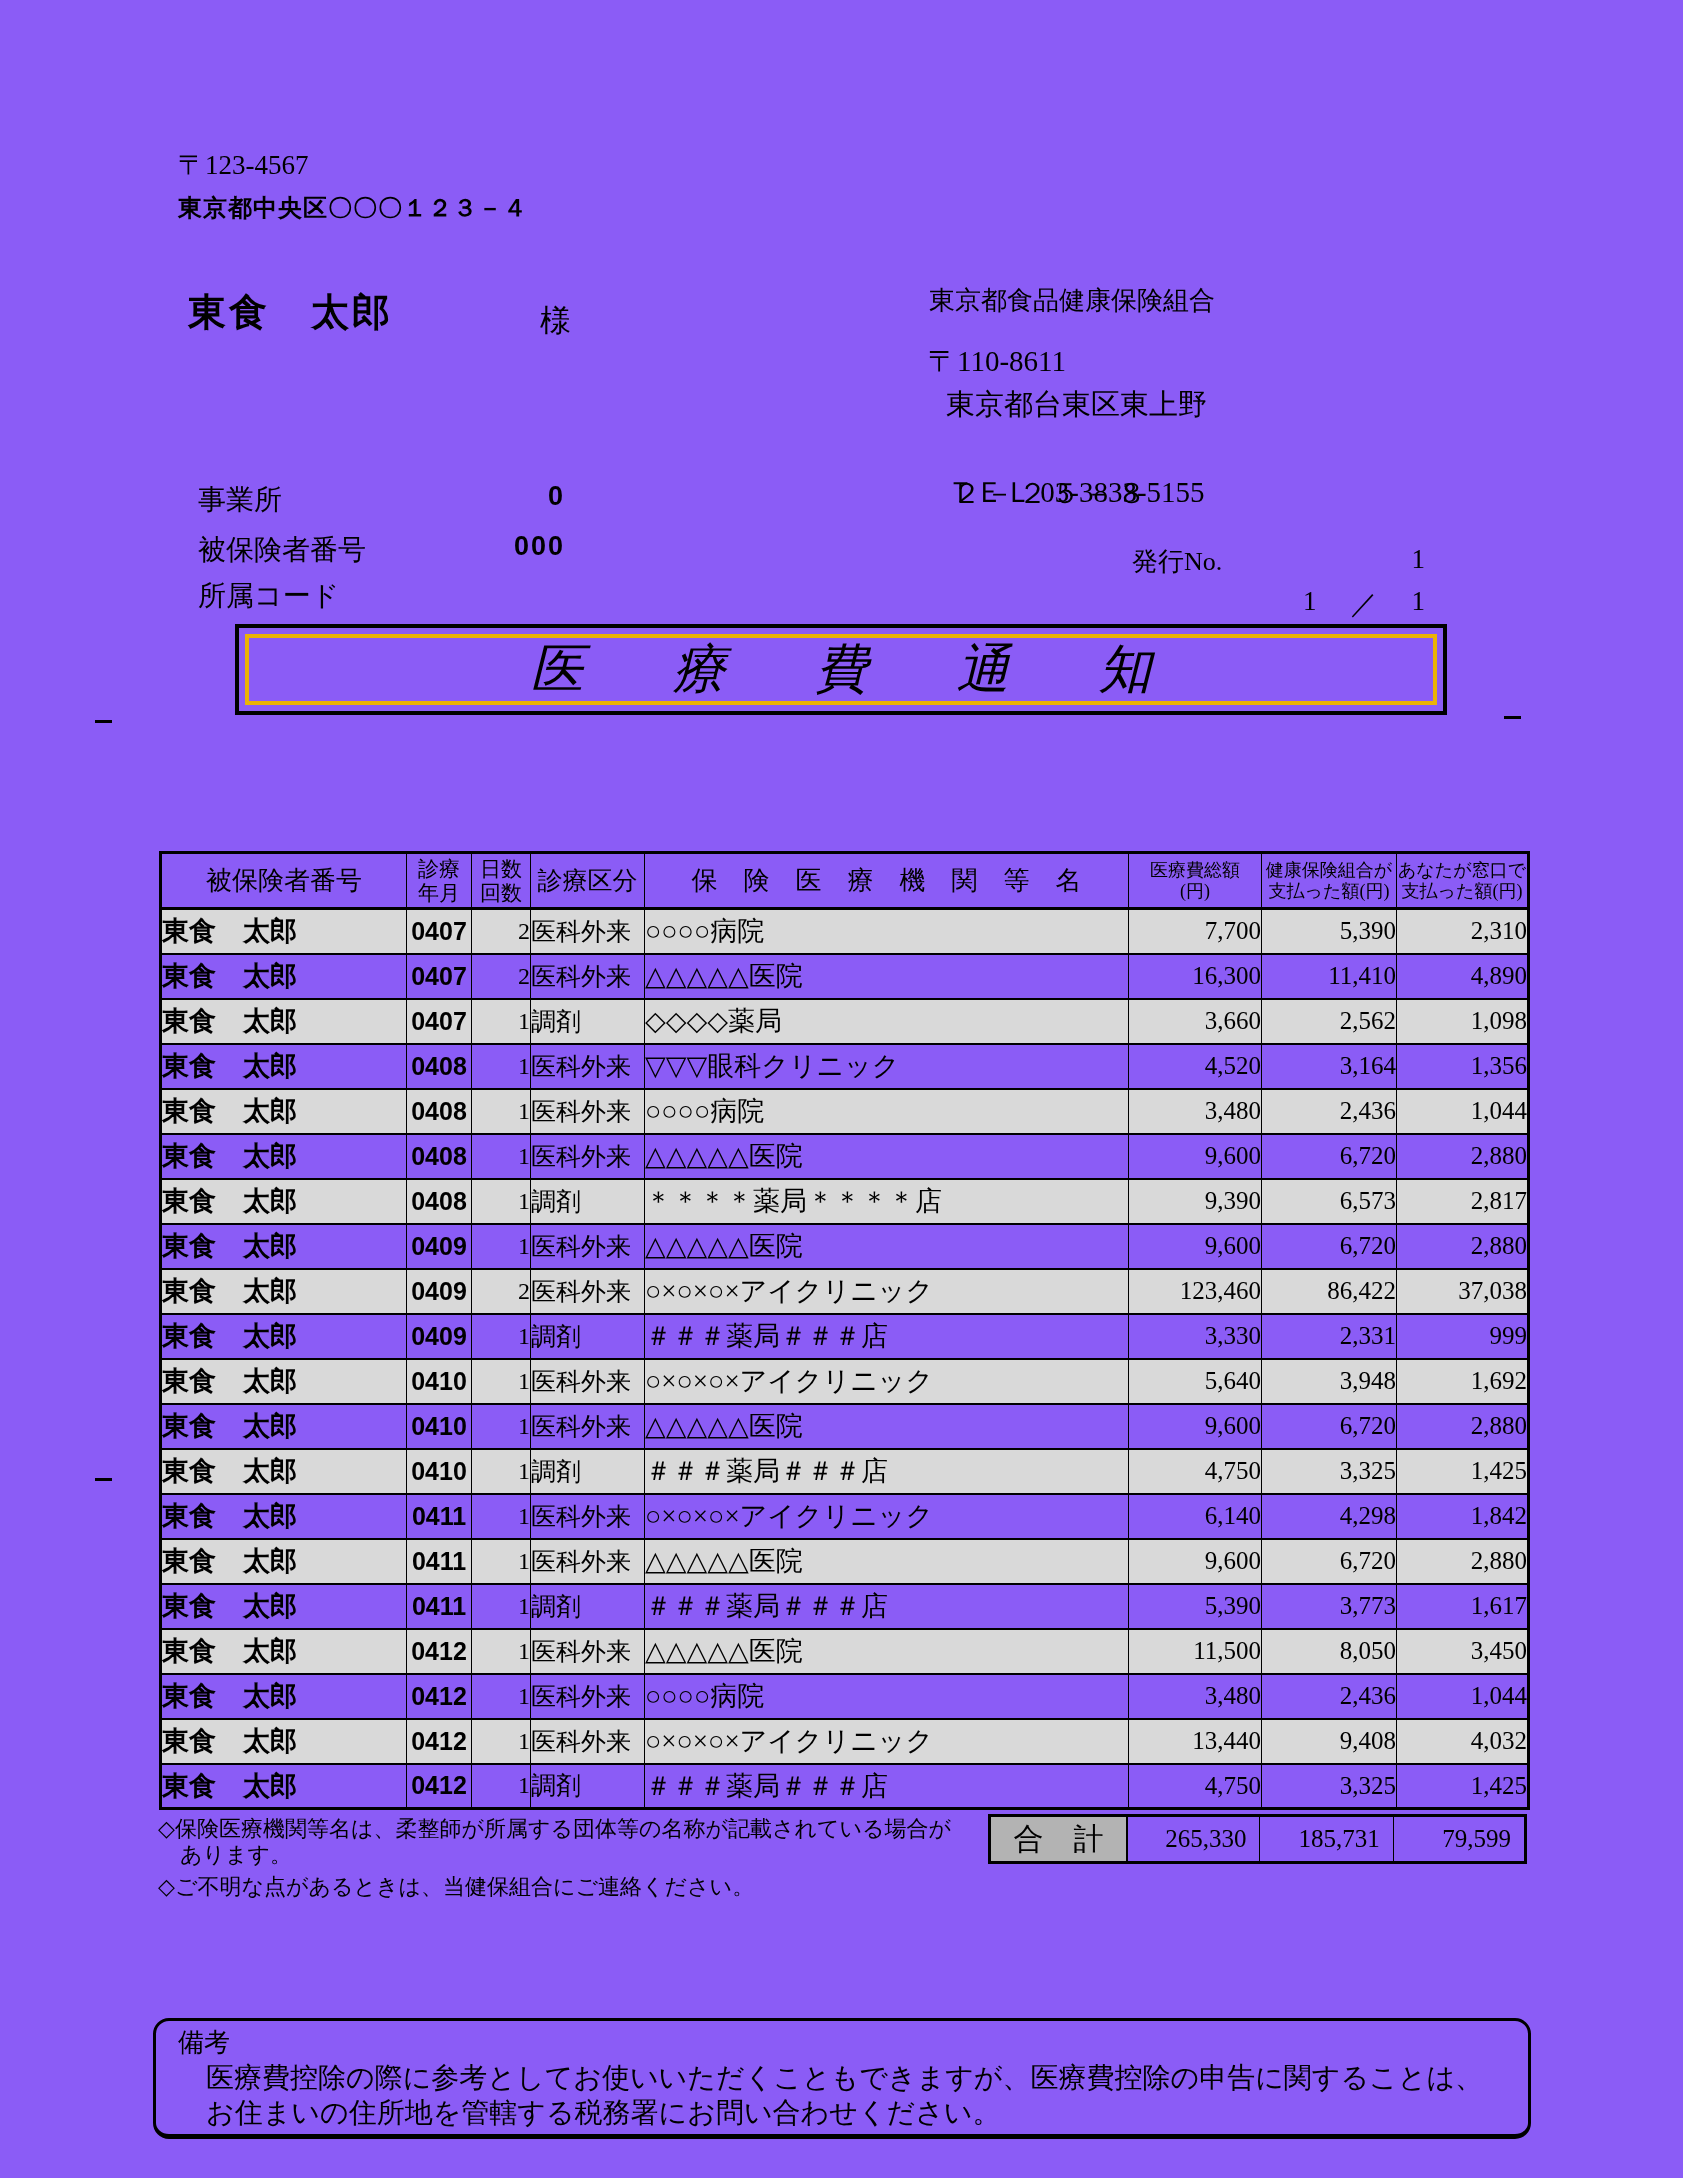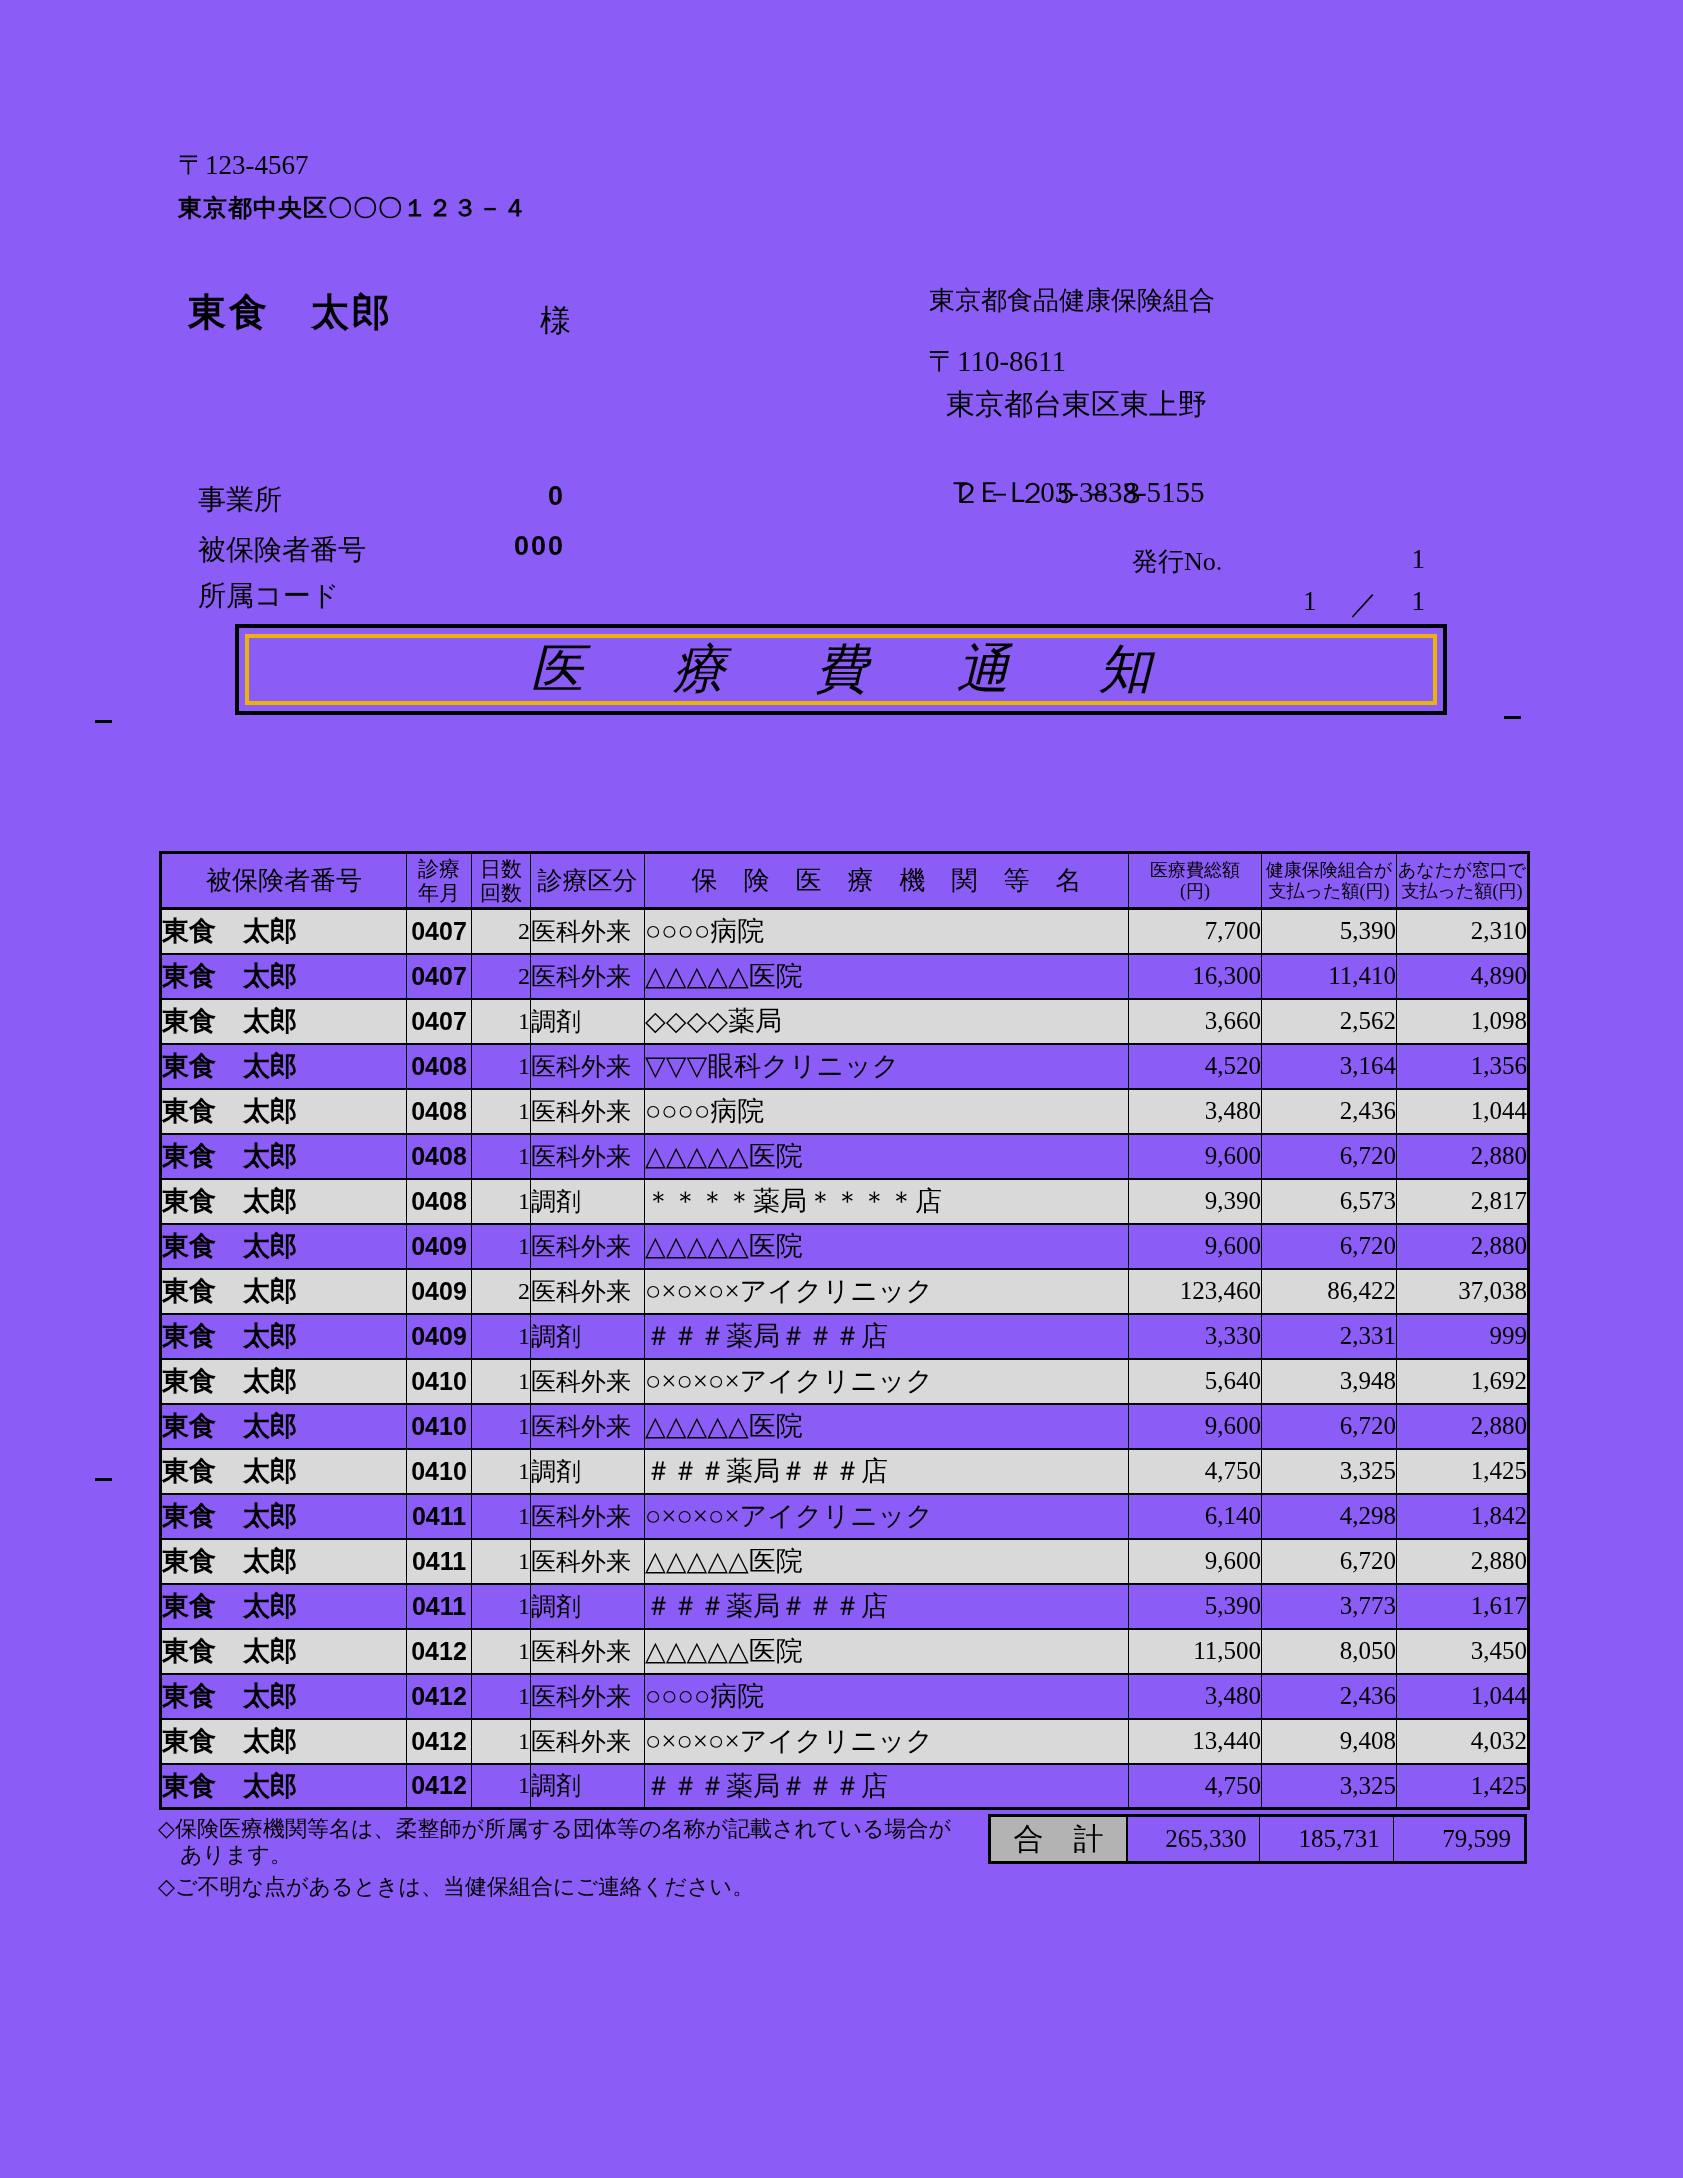--- a/index.html
+++ b/index.html
@@ -381,15 +381,20 @@
     <div class="total-cell tc2">185,731</div>
     <div class="total-cell tc3">79,599</div>
   </div>
 
   <div class="abs footnotes">
     <div>◇保険医療機関等名は、柔整師が所属する団体等の名称が記載されている場合が</div>
     <div class="footnote-cont">　あります。</div>
     <div class="footnote-2">◇ご不明な点があるときは、当健保組合にご連絡ください。</div>
   </div>
 
+  <div class="abs remarks-box">
+    <div class="remarks-label">備考</div>
+    <div class="remarks-line1">医療費控除の際に参考としてお使いいただくこともできますが、医療費控除の申告に関することは、</div>
+    <div class="remarks-line2">お住まいの住所地を管轄する税務署にお問い合わせください。</div>
+  </div>
 
 </div>
 
 
 </body></html>

